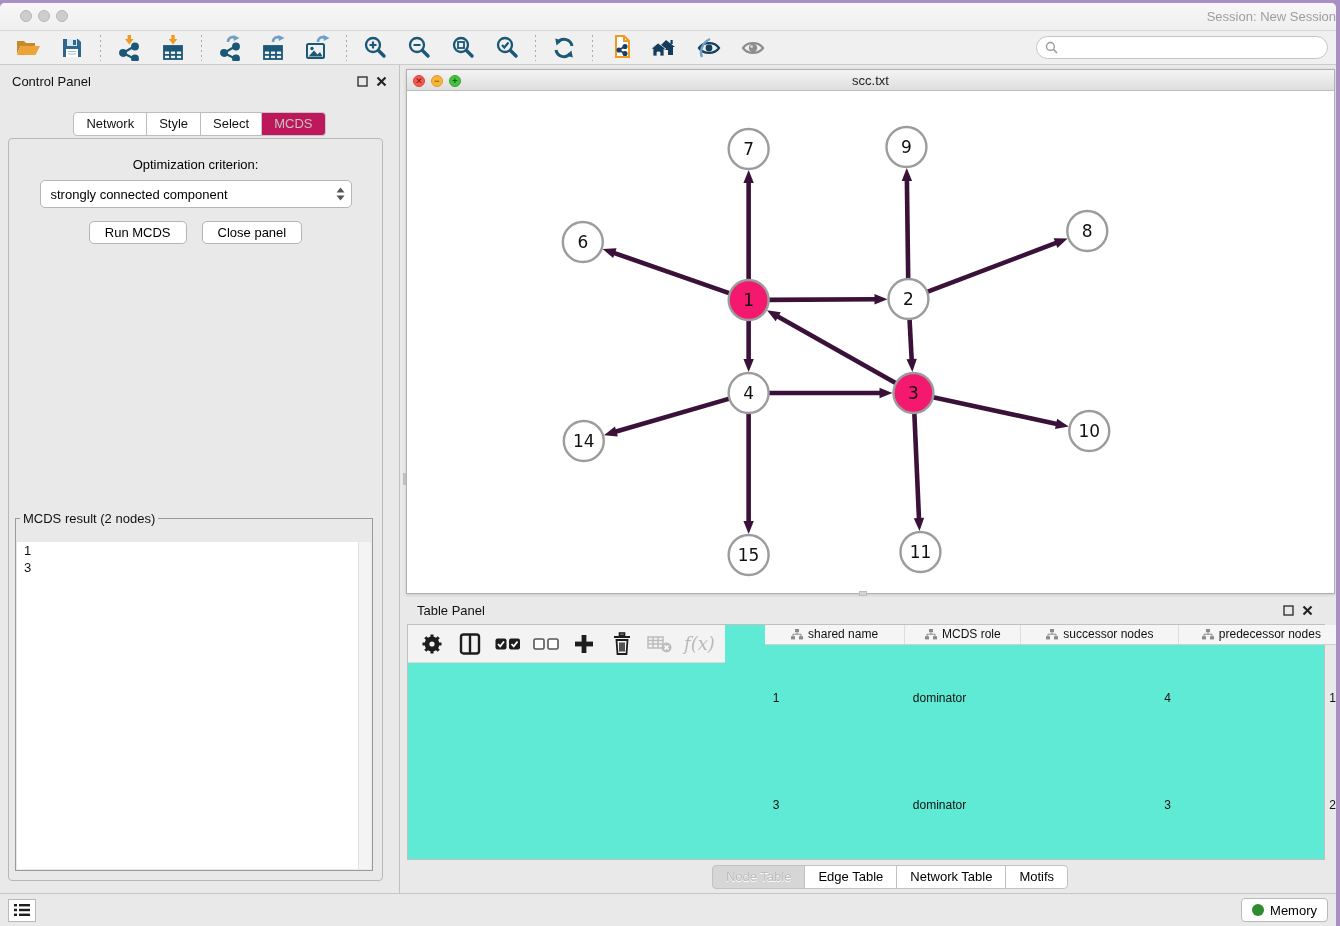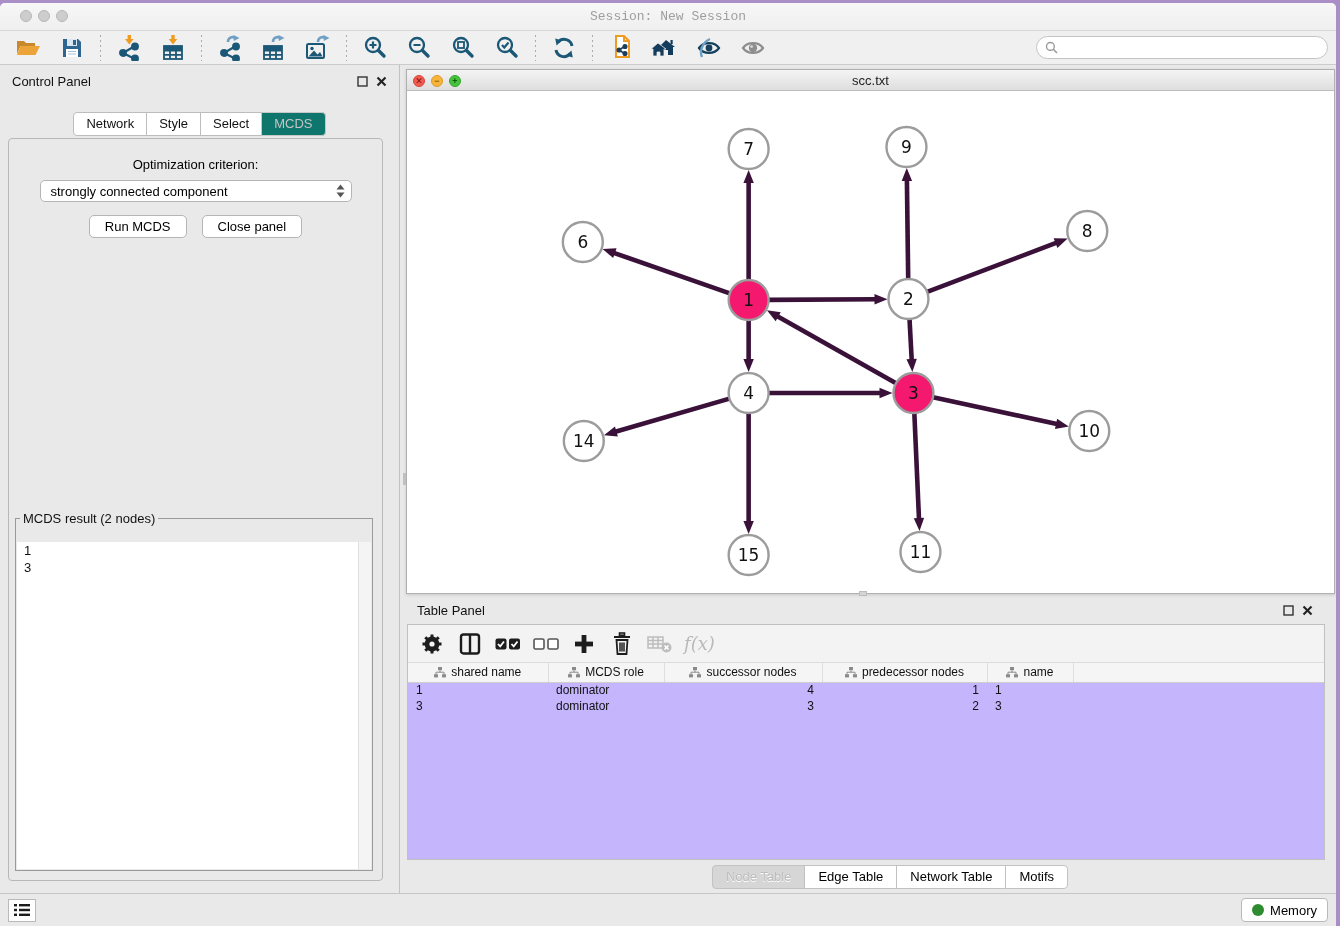--- a/index.html
+++ b/index.html
@@ -9,21 +9,21 @@
   .app-window{
     position:absolute; left:0; top:3px; right:4px; bottom:0;
     background:#ececec; border-radius:5px 5px 0 0;
     display:flex; flex-direction:column; overflow:hidden;
   }
 
   
   .titlebar{
     height:28px; flex:0 0 28px; background:linear-gradient(#f7f7f7,#efefef);
     border-bottom:1px solid #d6d6d6; position:relative;
-    display:flex; align-items:center; justify-content:center;font-family:Liberation Mono, monospace;
+    display:flex; align-items:center; justify-content:flex-end;
   }
   .traffic-inactive{ position:absolute; left:20px; top:7px; display:flex; gap:6px; }
   .traffic-inactive span{ width:12px; height:12px; border-radius:50%; background:#cdcdcd; border:1px solid #b7b7b7; }
   .win-title{ font-size:13px; color:#9e9e9e; }
 
   
   .toolbar{
     height:34px; flex:0 0 34px; background:#f0f0f0; border-bottom:1px solid #cbcbcb;
     display:flex; align-items:center; padding:0 8px; gap:4px;
   }
@@ -47,29 +47,29 @@
   .panel-header .ph-title{ font-size:13px; color:#111; }
   .ph-icons{ margin-left:auto; display:flex; gap:8px; align-items:center; }
 
   .cp-tabs{ display:flex; justify-content:center; margin-top:19px; }
   .cp-tab{
     font-size:13px; color:#111; background:#fff; border:1px solid #bdbdbd;
     padding:3px 12px 4px; margin-left:-1px; cursor:default;
   }
   .cp-tab:first-child{ border-radius:4px 0 0 4px; margin-left:0; }
   .cp-tab:last-child{ border-radius:0 4px 4px 0; }
-  .cp-tab.active{ background:#0f766e; color:#c4c4c4; border-color:#c6c6c6; }
+  .cp-tab.active{ background:#be185d; color:#c4c4c4; border-color:#c6c6c6; }
 
   .cp-content{
     position:relative; margin:2px 16px 12px 8px; flex:1;
     border:1px solid #b8b8b8; border-radius:4px; background:#e9e9e9;
   }
   .opt-label{ text-align:center; font-size:13px; margin-top:18px; }
   .dropdown{
-    margin:8px auto 0; width:312px; height:22px; background:#fff; border:1px solid #b5b5b5; border-radius:5px;
+    margin:8px auto 0; width:312px; height:28px; background:#fff; border:1px solid #b5b5b5; border-radius:5px;
     display:flex; align-items:center; padding:0 6px 0 10px; font-size:13px; cursor:default;
   }
   .dropdown .dd-label{ flex:1; }
   .btn-row{ display:flex; justify-content:center; gap:15px; margin-top:13px; }
   .pushbtn{
     background:#fff; border:1px solid #b5b5b5; border-radius:5px; font-size:13px;
     padding:3px 15px; font-family:inherit; cursor:default;
   }
   .result-fieldset{
     position:absolute; left:6px; right:9px; top:372px; bottom:9px;
@@ -100,22 +100,22 @@
   .nw-title{ font-size:13px; color:#222; }
   .nw-canvas{ flex:1; position:relative; background:#fff; }
   .nw-canvas svg{ position:absolute; inset:0; }
 
   .splitter-v{ position:absolute; left:-4px; top:403px; width:3px; height:12px; background:#c0c0c0; }
   .splitter-h{ position:absolute; left:452px; bottom:-3px; width:8px; height:5px; background:#d4d4d4; border:1px solid #bdbdbd; }
 
   
   .table-panel{ flex:1; display:flex; flex-direction:column; min-height:0; padding:0 11px 0 7px; }
   .tp-inner{
-    margin-top:2px; flex:1; border:1px solid #c0c0c0; background:#c4b5fd;
-    display:flex; flex-direction:column; min-height:0;
+    margin-top:2px; flex:1; border:1px solid #c0c0c0; background:#5eead4;
+    display:flex; min-height:0;gap:40px;
   }
   .tp-toolbar{ height:38px; flex:0 0 38px; background:#f3f3f3; border-bottom:1px solid #dcdcdc;
     display:flex; align-items:center; gap:10px; padding:0 10px; }
   .tp-btn{ width:28px; height:28px; display:flex; align-items:center; justify-content:center; cursor:default; }
   .fx-label{ font-family:"DejaVu Serif","Liberation Serif",serif; font-style:italic; font-size:18px; color:#b9b9b9; }
 
   table.datatable{ border-collapse:collapse; width:100%; table-layout:fixed; }
   .datatable th{
     background:#f5f5f5; font-weight:normal; font-size:12px; color:#111;
     border-bottom:1px solid #cfcfcf; border-right:1px solid #dedede; height:19px; text-align:center;

